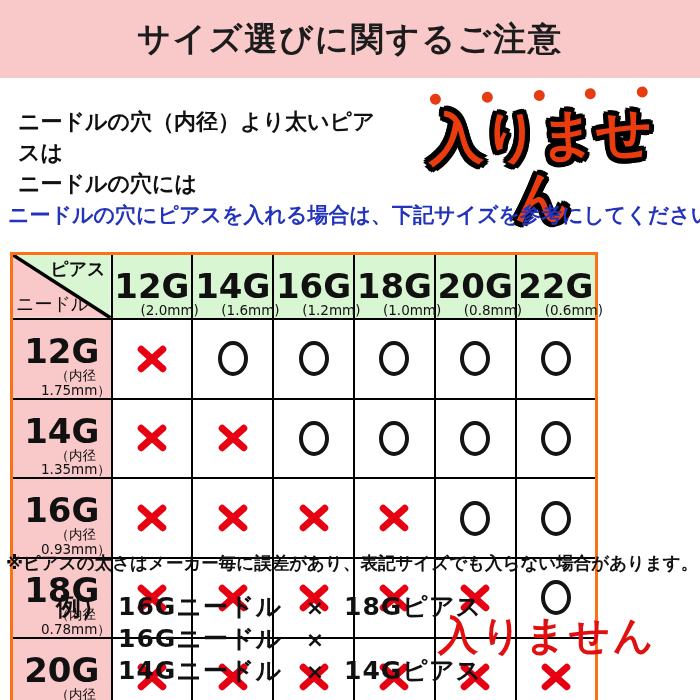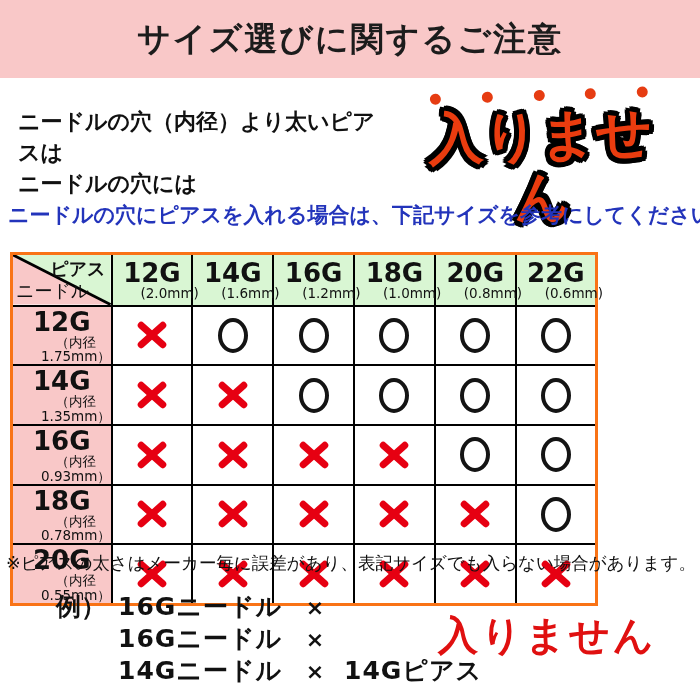--- a/index.html
+++ b/index.html
@@ -115,21 +115,21 @@
   th.corner .corner-pierce {
     position: absolute; top: 2px; right: 5px;
     font-size: 18px; font-weight: 600; color: #111;
   }
   th.corner .corner-needle {
     position: absolute; bottom: 2px; left: 3px;
     font-size: 18px; font-weight: 400; color: #111;
   }
   th.col-head { background: #d9f6d3; height: 52px; }
   th.row-head { background: #f9c8c8; height: 45px; }
-  .gauge { display: block; font-size: 26px; font-weight: 600; color: #111; line-height: 1.0; margin-top: 2px; }
+  .gauge { display: block; font-size: 34px; font-weight: 600; color: #111; line-height: 1.0; margin-top: 14px; }
   .size  { display: block; font-size: 13.5px; font-weight: 500; color: #111; line-height: 1.1; padding-left: 28px; }
   td.mark-cell { background: #fff; height: 45px; }
 
   .mark-o {
     display: inline-block;
     width: 30px; height: 35px;
     border: 4px solid #141414;
     border-radius: 50%;
     vertical-align: middle;
   }
@@ -150,21 +150,21 @@
   .mark-x::before { transform: translate(-50%,-50%) rotate(42deg); }
   .mark-x::after  { transform: translate(-50%,-50%) rotate(-42deg); }
 
   
   .note {
     position: absolute;
     top: 551px;
     left: 6px;
     width: 692px;
     font-size: 17.5px;
-    font-weight: 400;
+    font-weight: 700;
     color: #111;
     white-space: nowrap;
   }
 
   
   .example {
     position: absolute;
     top: 590px;
     left: 56px;
   }
@@ -317,20 +317,21 @@
       </tbody>
     </table>
 
   <div class="note">※ピアスの太さはメーカー毎に誤差があり、表記サイズでも入らない場合があります。</div>
 
   <div class="example">
     <div class="ex-line">
       <span class="ex-prefix">例）</span>
       <span class="ex-needle">16Gニードル</span>
       <span class="ex-x">×</span>
+      <span class="ex-pierce">18Gピアス</span>
     </div>
     <div class="ex-line">
       <span class="ex-prefix"></span>
       <span class="ex-needle">16Gニードル</span>
       <span class="ex-x">×</span>
     </div>
     <div class="ex-line">
       <span class="ex-prefix"></span>
       <span class="ex-needle">14Gニードル</span>
       <span class="ex-x">×</span>

